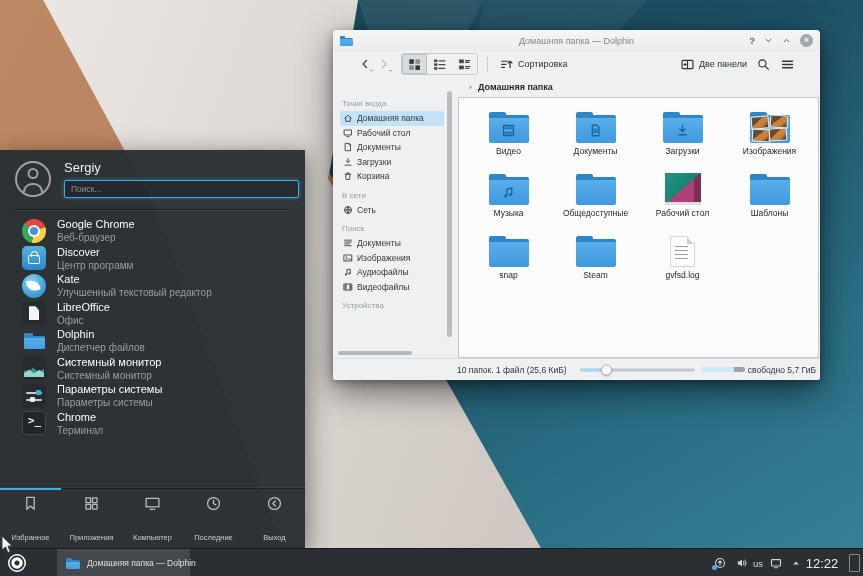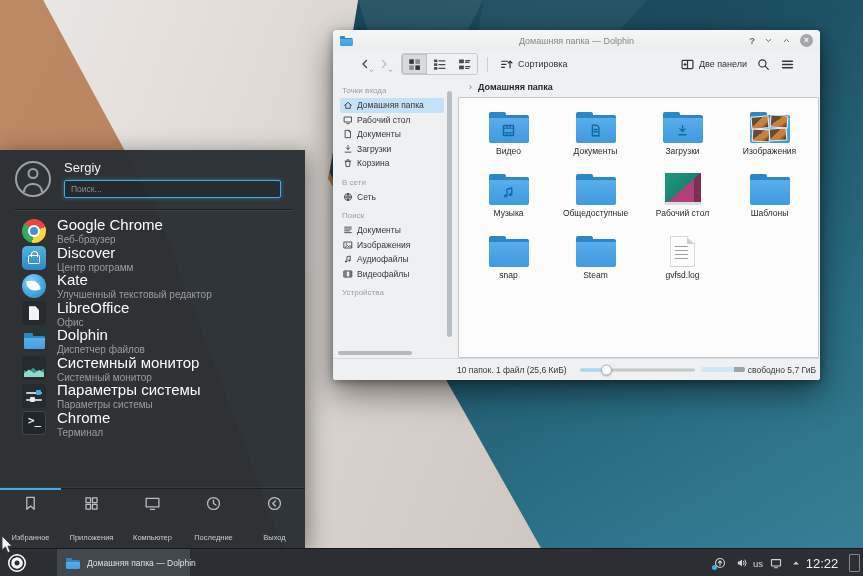--- a/index.html
+++ b/index.html
@@ -31,21 +31,21 @@
 .viewgroup{display:flex;margin-left:8px;border:1px solid #c6cacd;border-radius:3px;overflow:hidden}
 .vbtn{width:25px;height:20px;display:flex;align-items:center;justify-content:center;background:#eff0f1;color:#44494d}
 .vbtn.active{background:#d8dbdd;box-shadow:inset 0 0 0 1px #bcc1c5}
 .tsep{width:1px;height:15px;background:#ccd0d3;margin:0 9px}
 .tbtn{display:flex;align-items:center;gap:5px;font-size:9px;color:#2f3438;height:20px;padding:0 3px;white-space:nowrap}
 .tbtn.split{margin-left:auto}
 .tbi{width:21px;height:20px;display:flex;align-items:center;justify-content:center;color:#31363a;margin-left:3px}
 .wbody{flex:1;display:flex;min-height:0;position:relative}
 .sidebar{width:125px;flex:0 0 125px;position:relative;padding:5px 14px 0 7px;overflow:hidden}
 .sbheader{font-size:8px;color:#9ba0a4;margin:7px 0 3px 2px;white-space:nowrap}
-.sbheader.first{margin-top:4px}
+.sbheader.first{margin-top:17px}
 .sbitem{display:flex;align-items:center;gap:4px;height:14.5px;font-size:8.5px;color:#32373b;padding:0 3px;border-radius:2px;white-space:nowrap;cursor:default}
 .sbitem .ic{color:#41464b;flex:0 0 auto}
 .sbitem.sel{background:#c3e1f7}
 .vscroll{position:absolute;right:6px;top:14px;width:5px;height:246px;background:#b9bec3;border-radius:2.5px}
 .hscroll{position:absolute;left:5px;bottom:3px;width:74px;height:4px;background:#b2b8bd;border-radius:2px}
 .main{flex:1;display:flex;flex-direction:column;min-width:0}
 .crumbs{height:20px;flex:0 0 20px;display:flex;align-items:center;gap:6px;padding-left:11px;font-size:9px;color:#6f7478}
 .crumbs b{color:#26292c}
 .view{flex:1;margin-right:1px;background:#fcfcfc;border:1px solid #c3c7ca;border-radius:1px;overflow:hidden}
 #grid{display:grid;grid-template-columns:repeat(4,87px);padding:9px 0 0 6px}
@@ -80,27 +80,27 @@
 .mf{position:relative;display:inline-block;flex:0 0 auto}
 .mf .mft{position:absolute;left:0;top:0;background:#2e86c7;border-radius:1px 1px 0 0}
 .mf .mfb{position:absolute;left:0;right:0;bottom:0;border-radius:1.5px;background:linear-gradient(180deg,#2e86c7 0 18%,#58aeea 18%,#449ee2 100%)}
 
 
 #launcher{position:absolute;left:0;top:150px;width:305px;height:398px;background:rgba(42,47,52,.97);box-shadow:2px 4px 22px rgba(0,0,0,.45);z-index:3;color:#eff0f1}
 .avatar{position:absolute;left:15px;top:11px;width:36px;height:36px;border:2px solid #9aa2a9;border-radius:50%}
 .avatar .head{position:absolute;left:50%;top:5px;transform:translateX(-50%);width:11px;height:11px;border:2px solid #9aa2a9;border-radius:50%}
 .avatar .bust{position:absolute;left:50%;bottom:3px;transform:translateX(-50%);width:20px;height:9px;border:2px solid #9aa2a9;border-bottom:none;border-radius:10px 10px 0 0}
 #user-name{position:absolute;left:64px;top:10px;font-size:13px;color:#eef0f1}
-#search{position:absolute;left:64px;top:30px;width:217px;height:18px;background:rgba(18,22,25,.3);border:1px solid #3daee9;border-radius:2px;box-shadow:0 0 4px rgba(61,174,233,.5);color:#cfd4d8;font-size:8.5px;padding:0 6px;outline:none;font-family:inherit}
+#search{position:absolute;left:64px;top:30px;width:235px;height:18px;background:rgba(18,22,25,.3);border:1px solid #3daee9;border-radius:2px;box-shadow:0 0 4px rgba(61,174,233,.5);color:#cfd4d8;font-size:8.5px;padding:0 6px;outline:none;font-family:inherit}
 #search::placeholder{color:#8a9095}
 .lsep{position:absolute;left:14px;right:13px;top:59px;height:1px;background:rgba(0,0,0,.4);box-shadow:0 1px 0 rgba(255,255,255,.07)}
 #lfav{position:absolute;left:0;top:67px;right:0}
 .lrow{display:flex;align-items:center;height:27.5px;padding-left:22px;gap:11px;cursor:default}
 .lt{display:flex;flex-direction:column;gap:1px}
-.lt .t1{font-size:15px;color:#fbfcfc;line-height:1.15}
+.lt .t1{font-size:11px;color:#fbfcfc;line-height:1.15}
 .lt .t2{font-size:10px;color:#989da2;line-height:1.1}
 .ltabs{position:absolute;left:0;bottom:0;width:100%;height:60px;border-top:1px solid rgba(0,0,0,.4);box-shadow:0 -1px 0 rgba(255,255,255,.05);display:flex}
 .ltab{flex:1;position:relative;display:flex;flex-direction:column;align-items:center;justify-content:center;gap:21px;color:#b9bfc5;cursor:default}
 .ltab .tlabel{font-size:7.5px;color:#c7ccd0}
 .ltab.active::before{content:"";position:absolute;left:0;top:-1px;width:100%;height:2px;background:#3daee9}
 
 
 .ai{width:24px;height:24px;position:relative;flex:0 0 auto}
 .ai.chrome{border-radius:50%;background:conic-gradient(from -50deg,#e6483d 0 120deg,#fdd243 120deg 240deg,#34a85c 240deg 360deg)}
 .ai.chrome .cw{position:absolute;left:50%;top:50%;width:12px;height:12px;margin:-6px 0 0 -6px;background:#fff;border-radius:50%}

